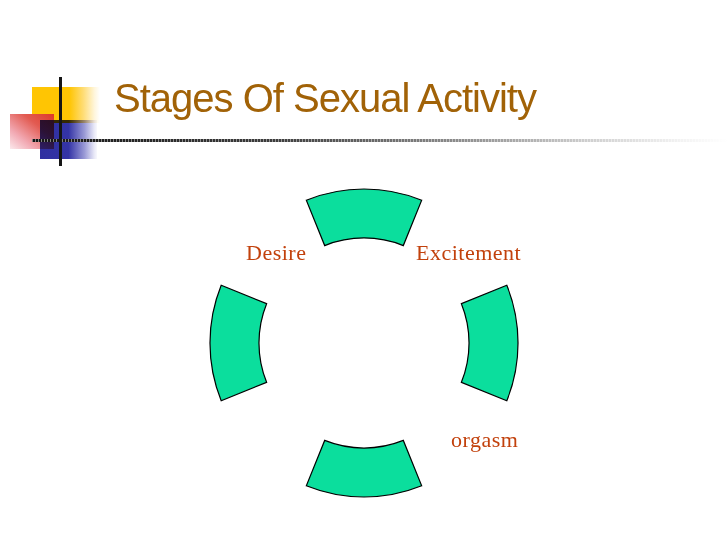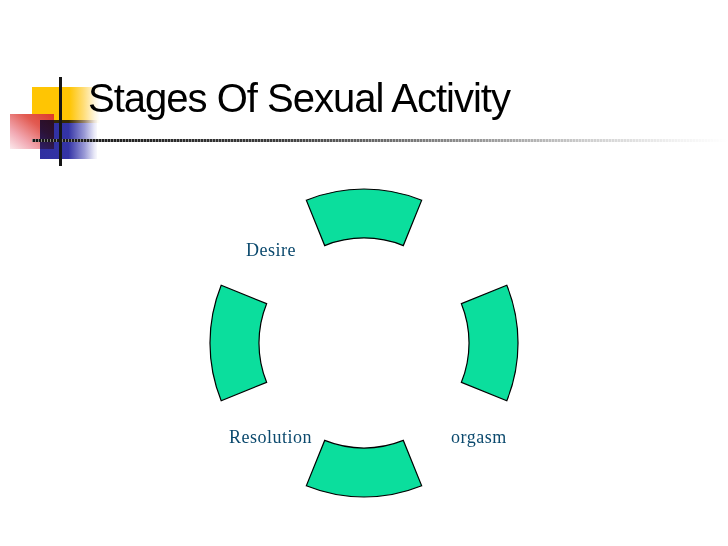--- a/index.html
+++ b/index.html
@@ -33,36 +33,36 @@
   }
   .hrule {
     position: absolute; left: 32px; top: 139px; width: 696px; height: 3px; z-index: 4;
     background-image:
       repeating-linear-gradient(90deg, rgba(255,255,255,0.45) 0 1px, transparent 1px 3px),
       linear-gradient(90deg, #141414 0%, #3d3d3d 35%, #8f8f8f 62%, #cfcfcf 80%, #f2f2f2 93%, #ffffff 100%);
   }
 
   
   .title {
-    position: absolute; left: 88px; top: 76px; z-index: 6;
+    position: absolute; left: 114px; top: 76px; z-index: 6;
     margin: 0;
     font-size: 40px; font-weight: 400; letter-spacing: -1px;
-    color: #000000;
+    color: #a16207;
     white-space: nowrap;
   }
 
   
   .cycle-svg { position: absolute; left: 0; top: 0; width: 728px; height: 546px; z-index: 2; }
   .cycle-svg path { stroke: #000000; stroke-width: 1.2; }
 
   .stage-label {
     position: absolute; z-index: 3;
     font-family: "Liberation Serif", serif;
-    font-size: 18px; letter-spacing: 0.5px;
-    color: #0c4a6e;
+    font-size: 22px; letter-spacing: 0.5px;
+    color: #c2410c;
     white-space: nowrap;
   }
   .lbl-desire     { left: 246px; top: 240px; }
   .lbl-excitement { left: 416px; top: 240px; }
   .lbl-resolution { left: 229px; top: 427px; }
   .lbl-orgasm     { left: 451px; top: 427px; }
 </style>
 </head>
 <body>
 
@@ -80,16 +80,16 @@
   <h1 class="title">Stages Of Sexual Activity</h1>
 
   <svg class="cycle-svg" viewBox="0 0 728 546" aria-hidden="true">
     <path d="M306.3,200.2 A154,154 0 0 1 421.7,200.2 L403.3,245.6 A105,105 0 0 0 324.7,245.6 Z" fill="#0BDE9D"></path>
     <path d="M506.8,285.3 A154,154 0 0 1 506.8,400.7 L461.4,382.3 A105,105 0 0 0 461.4,303.7 Z" fill="#0BDE9D"></path>
     <path d="M421.7,485.8 A154,154 0 0 1 306.3,485.8 L324.7,440.4 A105,105 0 0 0 403.3,440.4 Z" fill="#0BDE9D"></path>
     <path d="M221.2,400.7 A154,154 0 0 1 221.2,285.3 L266.6,303.7 A105,105 0 0 0 266.6,382.3 Z" fill="#0BDE9D"></path>
   </svg>
 
   <div class="stage-label lbl-desire">Desire</div>
+  <div class="stage-label lbl-excitement">Excitement</div>
   <div class="stage-label lbl-orgasm">orgasm</div>
-  <div class="stage-label lbl-resolution">Resolution</div>
 
 </div>
 
 </body></html>

